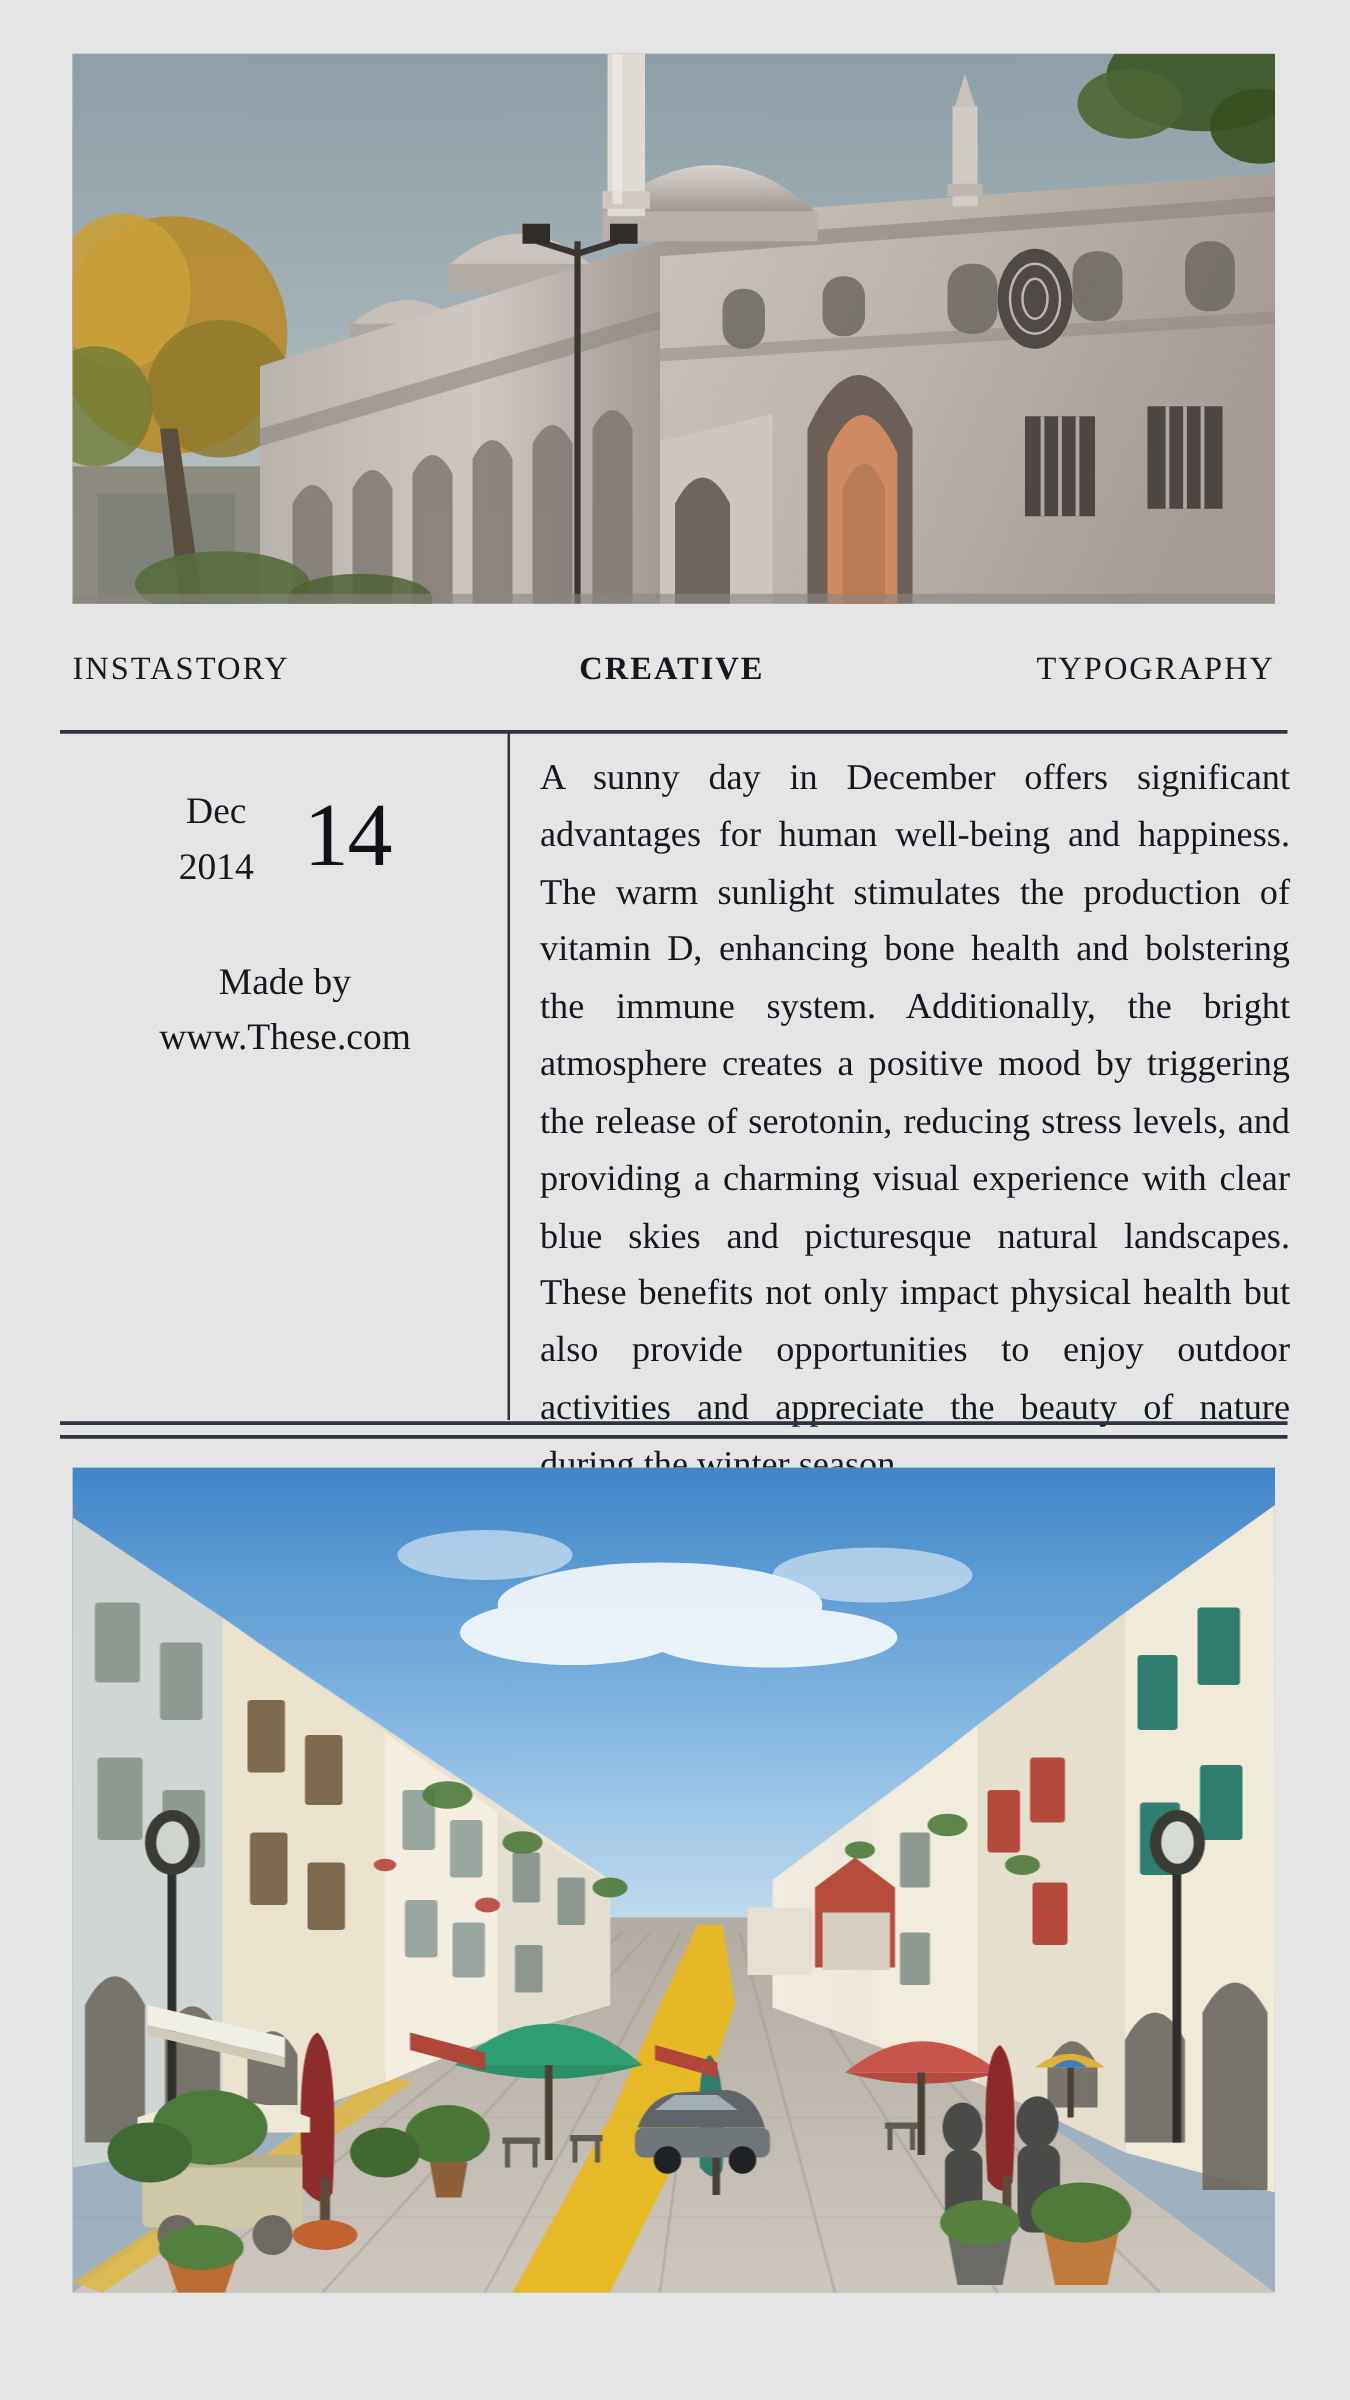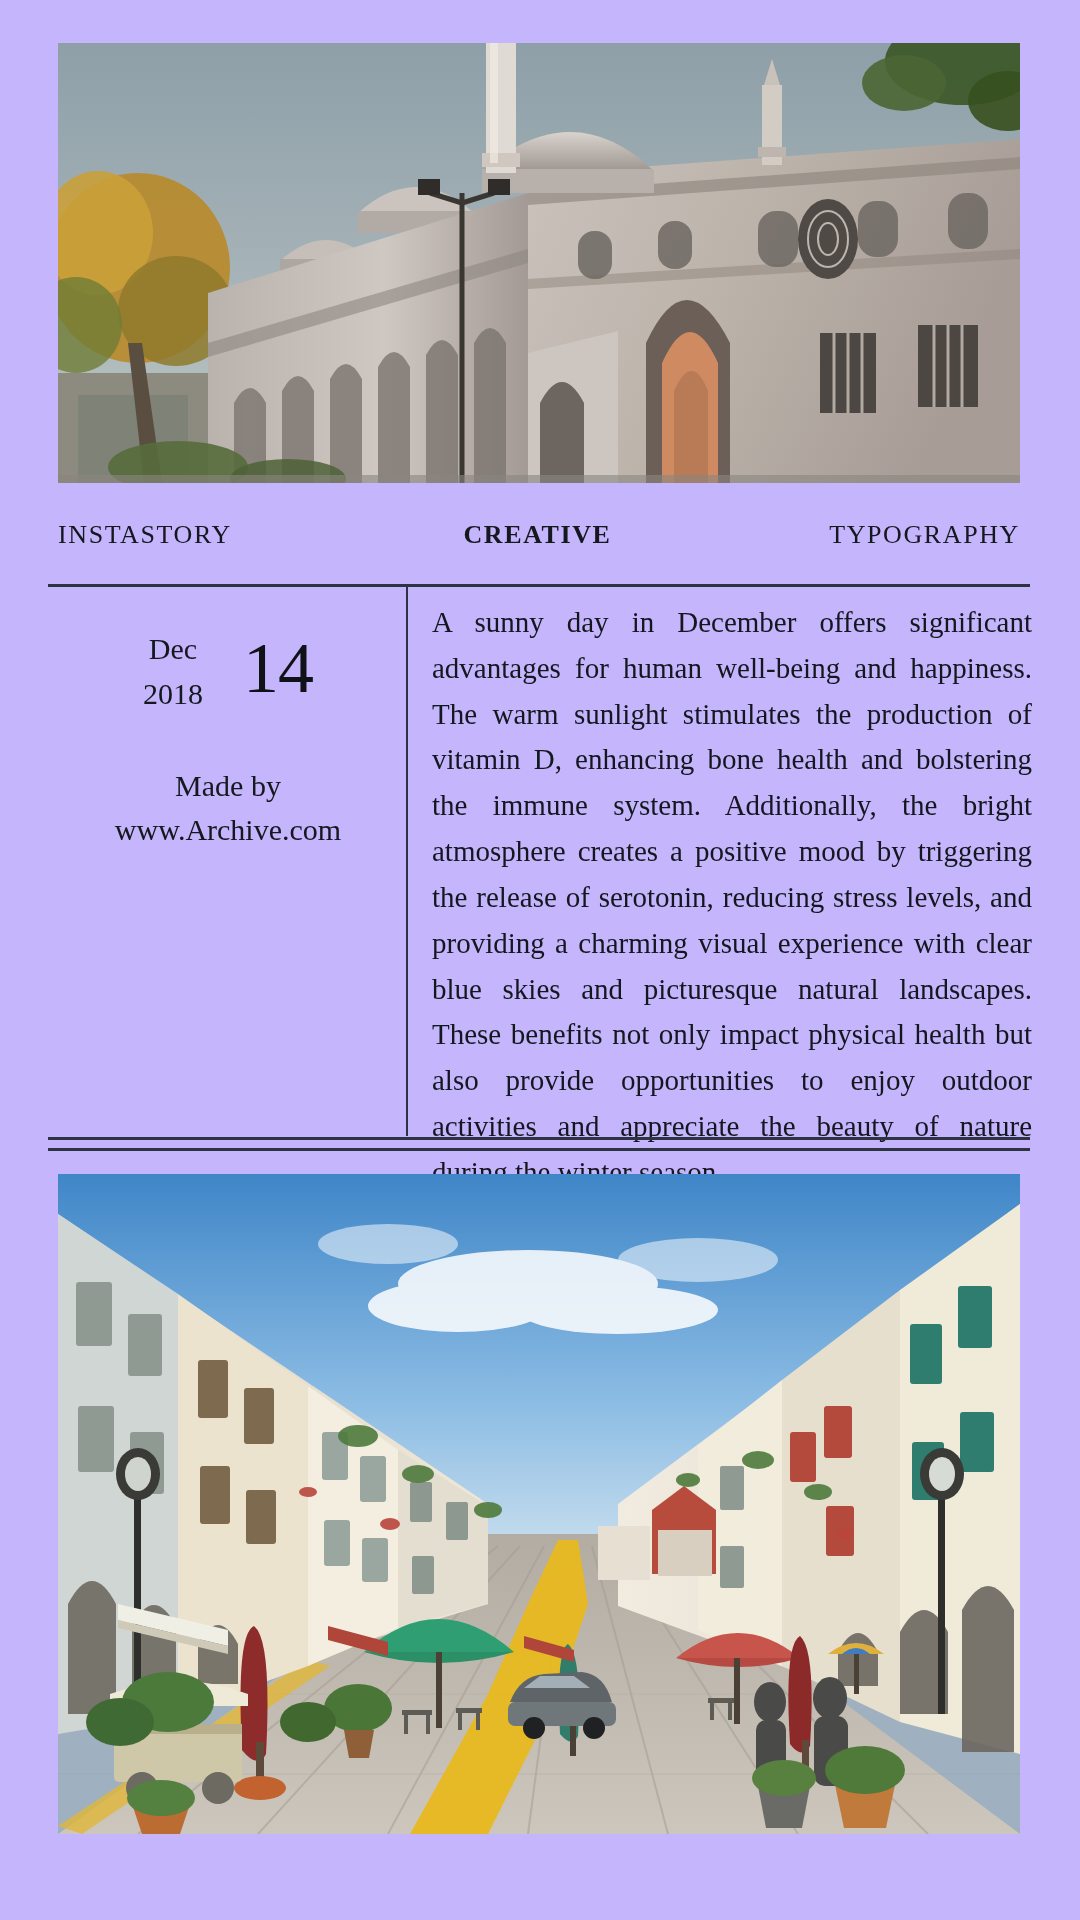--- a/index.html
+++ b/index.html
@@ -8,21 +8,21 @@
     width: 1080px;
     height: 1920px;
     background: #c3cbe0;
     font-family: "Liberation Serif", serif;
   }
 
   .page {
     position: relative;
     width: 1080px;
     height: 1920px;
-    background: #c4b5fd;
+    background: #e5e5e5;
     overflow: hidden;
   }
 
   
   .hero-top {
     position: absolute;
     left: 58px;
     top: 43px;
     width: 962px;
     height: 440px;
@@ -291,29 +291,29 @@
     <span class="kicker">TYPOGRAPHY</span>
   </div>
 
   <div class="rule rule-top"></div>
   <div class="vrule"></div>
 
   <div class="left-col">
     <div class="date-block">
       <div class="date-stack">
         <span>Dec</span>
-        <span>2018</span>
+        <span>2014</span>
       </div>
       <div class="date-day">14</div>
     </div>
 
 
     <div class="credit credit-2">
       <span>Made by</span>
-      <span class="line2">www.Archive.com</span>
+      <span class="line2">www.These.com</span>
     </div>
   </div>
 
   <div class="right-col">
     <p class="body-text">A sunny day in December offers significant advantages for human well-being and happiness. The warm sunlight stimulates the production of vitamin D, enhancing bone health and bolstering the immune system. Additionally, the bright atmosphere creates a positive mood by triggering the release of serotonin, reducing stress levels, and providing a charming visual experience with clear blue skies and picturesque natural landscapes. These benefits not only impact physical health but also provide opportunities to enjoy outdoor activities and appreciate the beauty of nature during the winter season.</p>
   </div>
 
   <div class="rule rule-bot-1"></div>
   <div class="rule rule-bot-2"></div>
 

